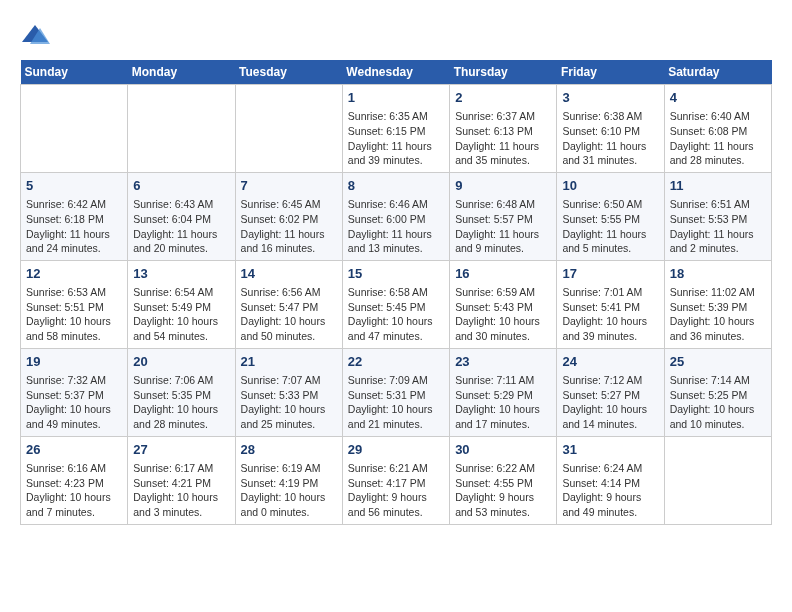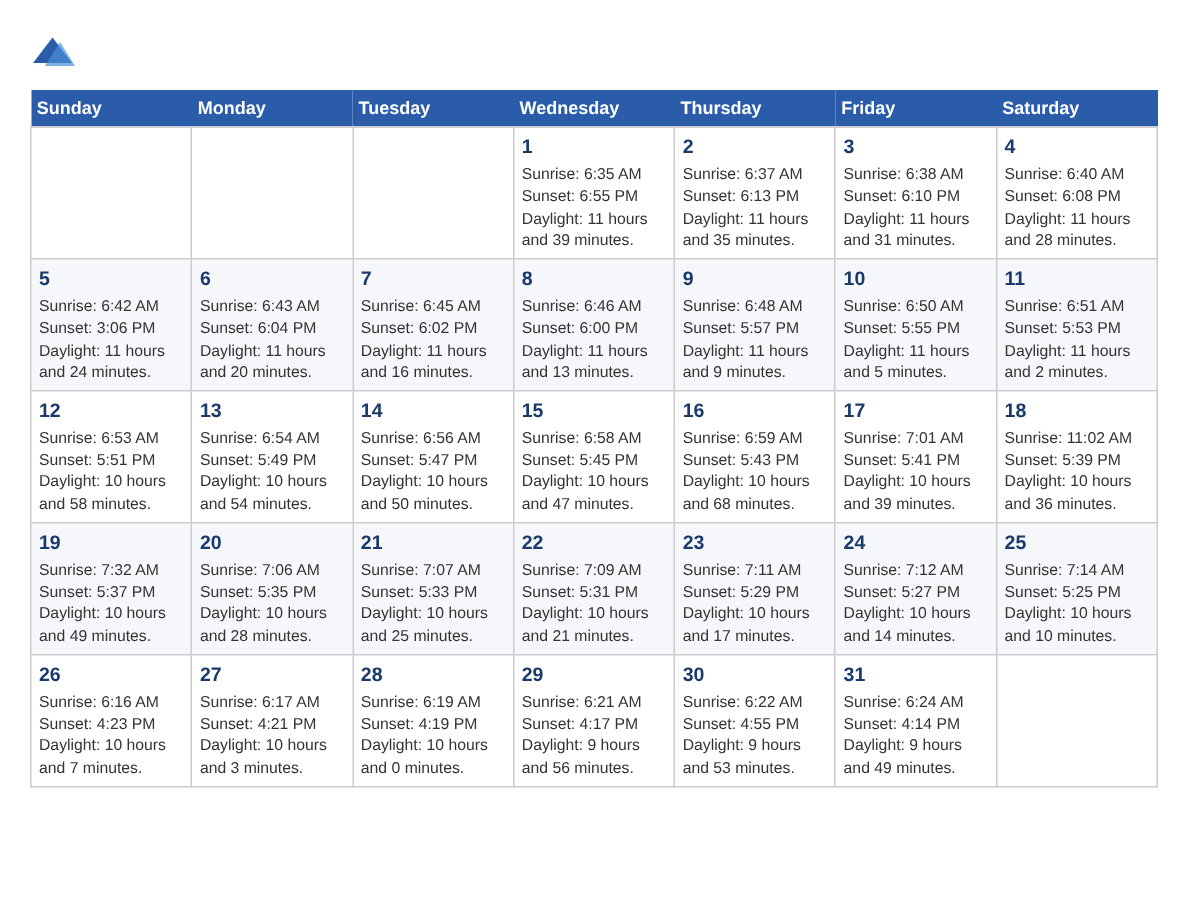--- a/index.html
+++ b/index.html
@@ -110,21 +110,21 @@
       </tr>
   </thead>
   <tbody id="calendar-body">
   <tr>
         <td class="empty"></td>
         <td class="empty"></td>
         <td class="empty"></td>
         <td>
           <div class="day-num">1</div>
           <div>Sunrise: 6:35 AM</div>
-          <div>Sunset: 6:55 PM</div>
+          <div>Sunset: 6:15 PM</div>
           <div>Daylight: 11 hours</div>
           <div>and 39 minutes.</div>
         </td>
         <td>
           <div class="day-num">2</div>
           <div>Sunrise: 6:37 AM</div>
           <div>Sunset: 6:13 PM</div>
           <div>Daylight: 11 hours</div>
           <div>and 35 minutes.</div>
         </td>
@@ -140,21 +140,21 @@
           <div>Sunrise: 6:40 AM</div>
           <div>Sunset: 6:08 PM</div>
           <div>Daylight: 11 hours</div>
           <div>and 28 minutes.</div>
         </td>
       </tr>
       <tr>
         <td>
           <div class="day-num">5</div>
           <div>Sunrise: 6:42 AM</div>
-          <div>Sunset: 3:06 PM</div>
+          <div>Sunset: 6:18 PM</div>
           <div>Daylight: 11 hours</div>
           <div>and 24 minutes.</div>
         </td>
         <td>
           <div class="day-num">6</div>
           <div>Sunrise: 6:43 AM</div>
           <div>Sunset: 6:04 PM</div>
           <div>Daylight: 11 hours</div>
           <div>and 20 minutes.</div>
         </td>
@@ -221,21 +221,21 @@
           <div>Sunrise: 6:58 AM</div>
           <div>Sunset: 5:45 PM</div>
           <div>Daylight: 10 hours</div>
           <div>and 47 minutes.</div>
         </td>
         <td>
           <div class="day-num">16</div>
           <div>Sunrise: 6:59 AM</div>
           <div>Sunset: 5:43 PM</div>
           <div>Daylight: 10 hours</div>
-          <div>and 68 minutes.</div>
+          <div>and 30 minutes.</div>
         </td>
         <td>
           <div class="day-num">17</div>
           <div>Sunrise: 7:01 AM</div>
           <div>Sunset: 5:41 PM</div>
           <div>Daylight: 10 hours</div>
           <div>and 39 minutes.</div>
         </td>
         <td>
           <div class="day-num">18</div>

